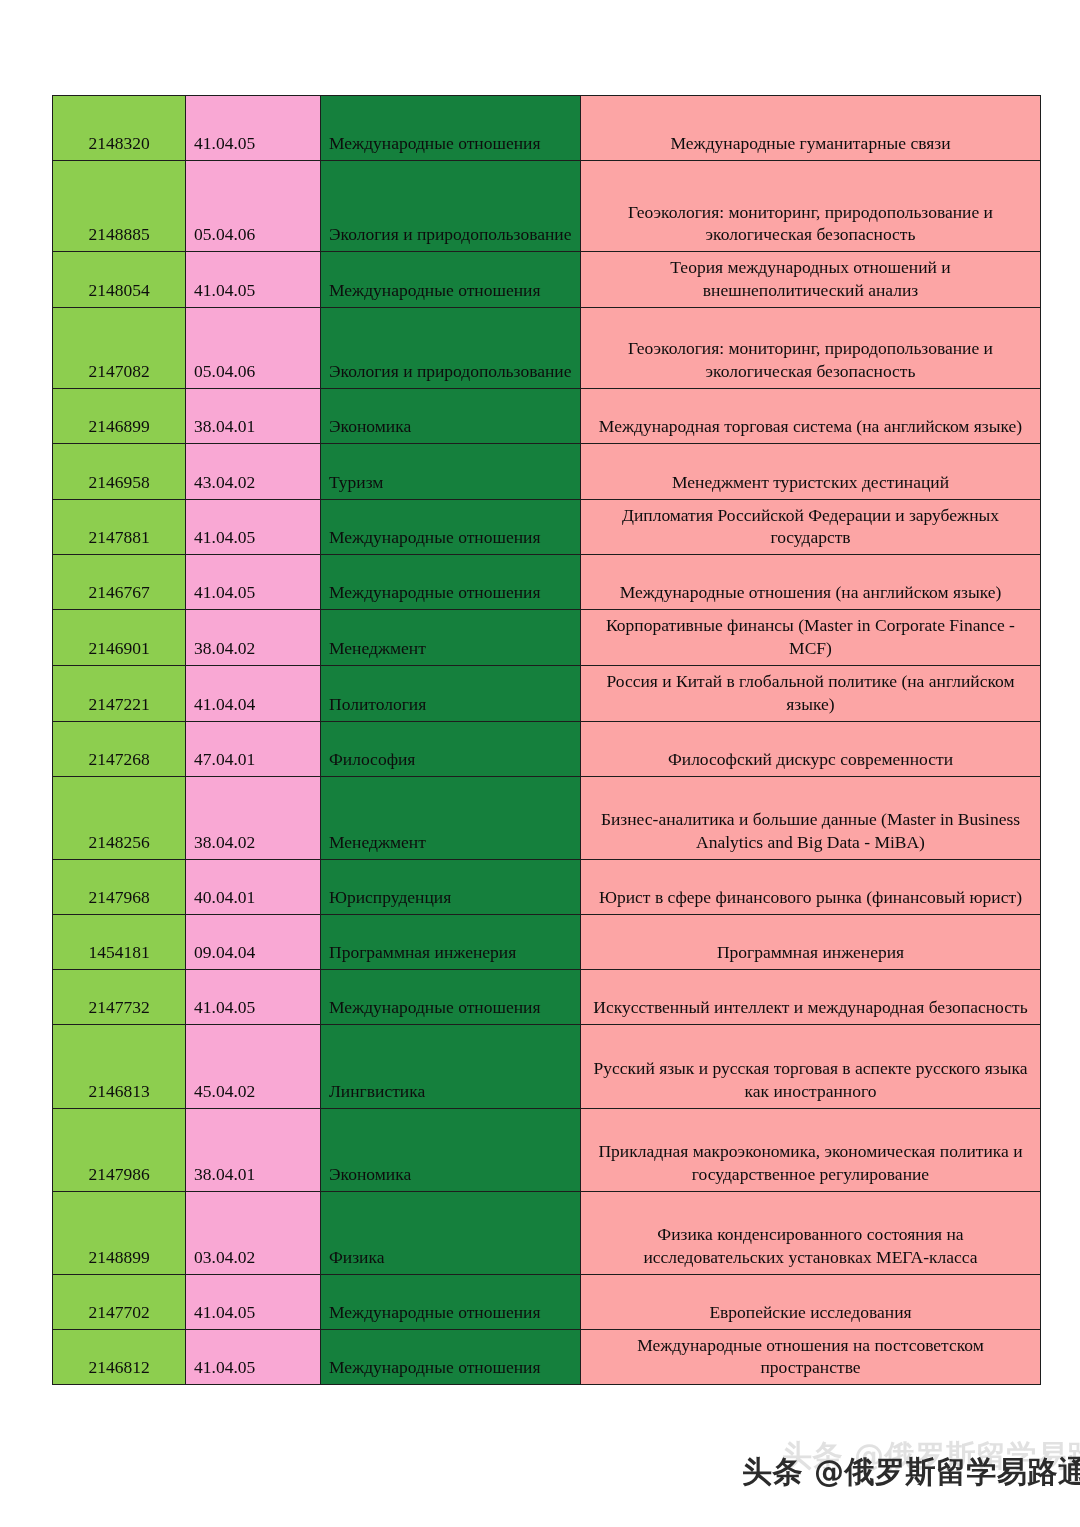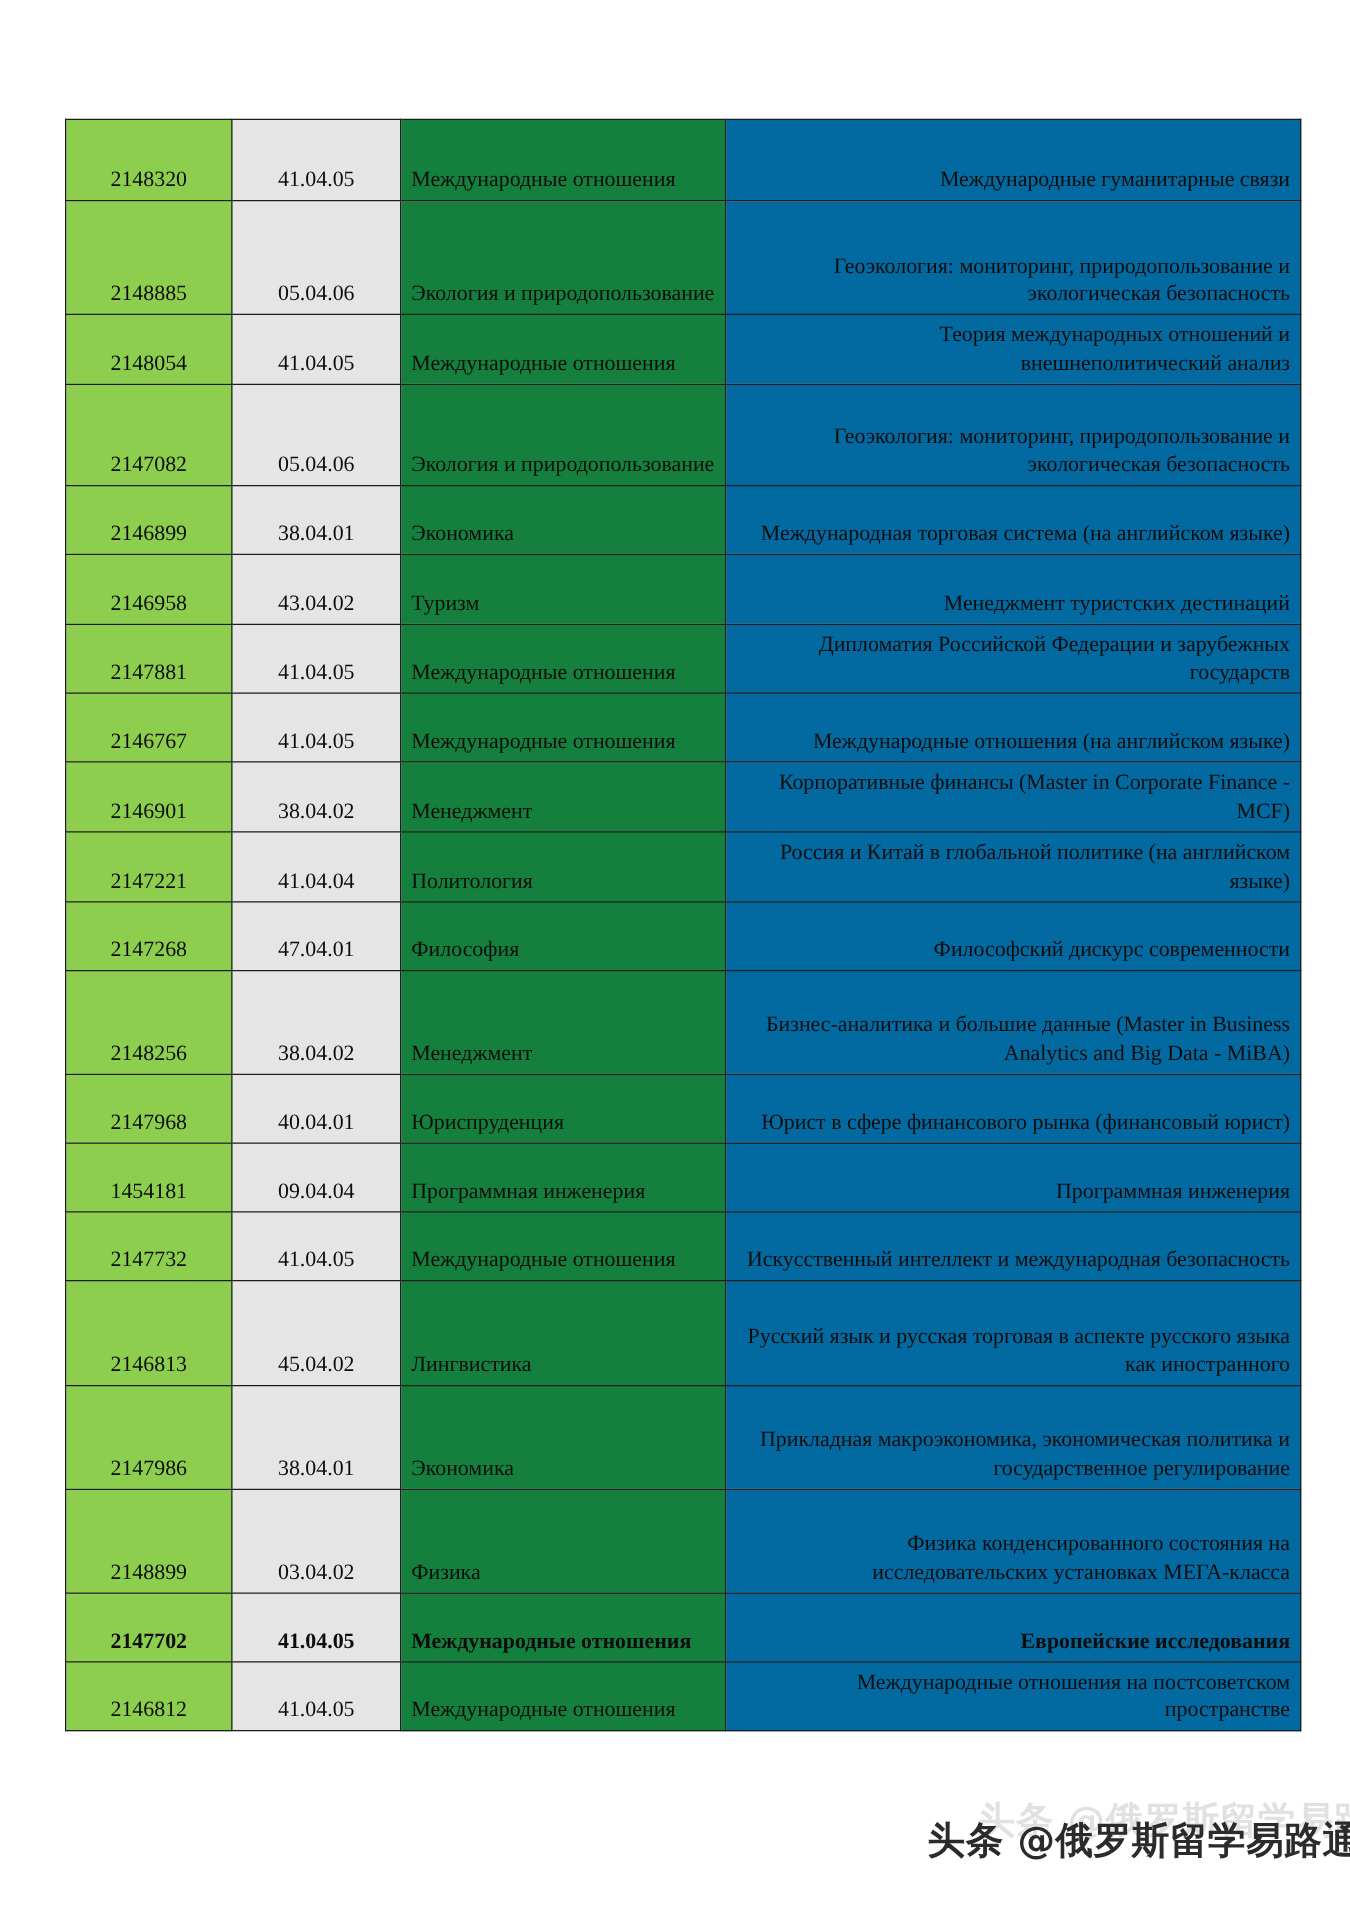--- a/index.html
+++ b/index.html
@@ -47,31 +47,31 @@
   col.c-code { width: 135px; }
   col.c-dir  { width: 260px; }
   col.c-prog { width: 460px; }
 
   td.cell-id {
     background: #8DCE4F;
     text-align: center;
     color: #16320b;
   }
   td.cell-code {
-    background: #e5e5e5;
-    text-align: center;
+    background: #f9a8d4;
+    text-align: left;
     padding-left: 12px;
   }
   td.cell-dir {
     background: #15803d;
     text-align: left;
   }
   td.cell-prog {
-    background: #0369a1;
-    text-align: right;
+    background: #fca5a5;
+    text-align: center;
     padding-left: 10px;
   }
 
   
   #watermark {
     position: absolute;
     left: 742px;
     top: 1452px;
     font-family: "DejaVu Sans", "Liberation Sans", sans-serif;
     font-size: 30px;
@@ -206,21 +206,21 @@
           <td class="cell-code">38.04.01</td>
           <td class="cell-dir">Экономика</td>
           <td class="cell-prog">Прикладная макроэкономика, экономическая политика и государственное регулирование</td>
         </tr>
         <tr style="height: 83px;">
           <td class="cell-id">2148899</td>
           <td class="cell-code">03.04.02</td>
           <td class="cell-dir">Физика</td>
           <td class="cell-prog">Физика конденсированного состояния на исследовательских установках МЕГА-класса</td>
         </tr>
-        <tr style="height: 55px; font-weight: bold;">
+        <tr style="height: 55px;">
           <td class="cell-id">2147702</td>
           <td class="cell-code">41.04.05</td>
           <td class="cell-dir">Международные отношения</td>
           <td class="cell-prog">Европейские исследования</td>
         </tr>
         <tr style="height: 55px;">
           <td class="cell-id">2146812</td>
           <td class="cell-code">41.04.05</td>
           <td class="cell-dir">Международные отношения</td>
           <td class="cell-prog">Международные отношения на постсоветском пространстве</td>

